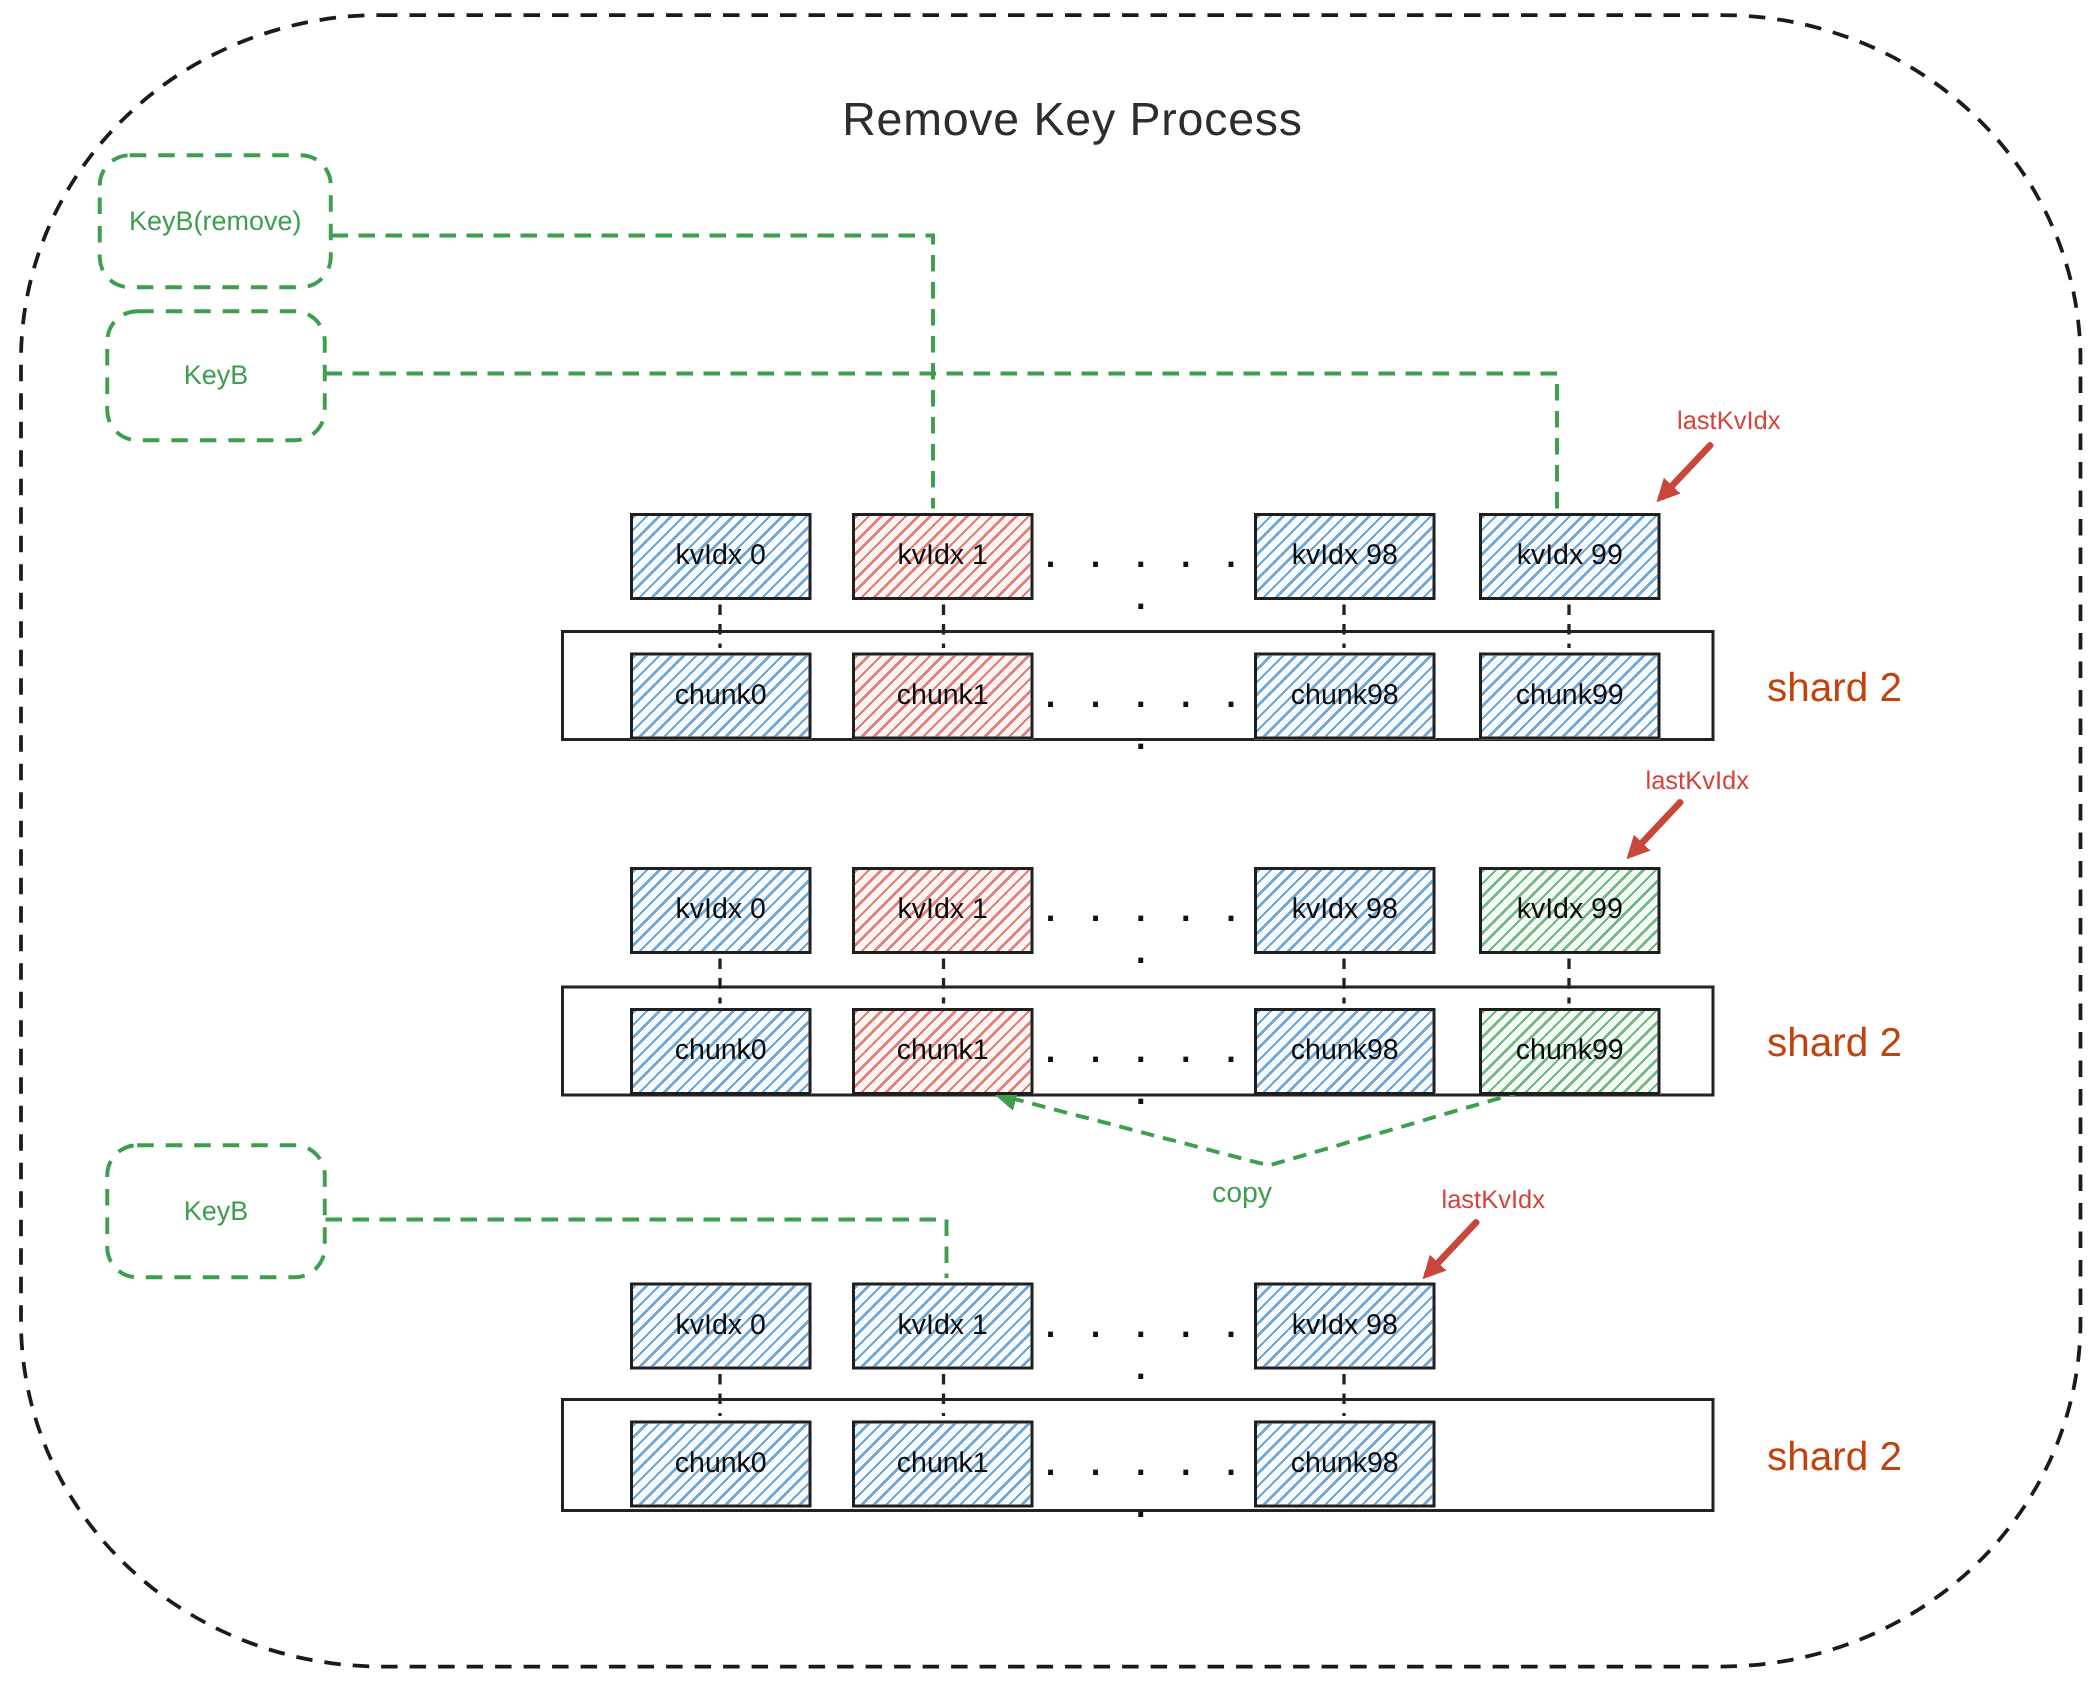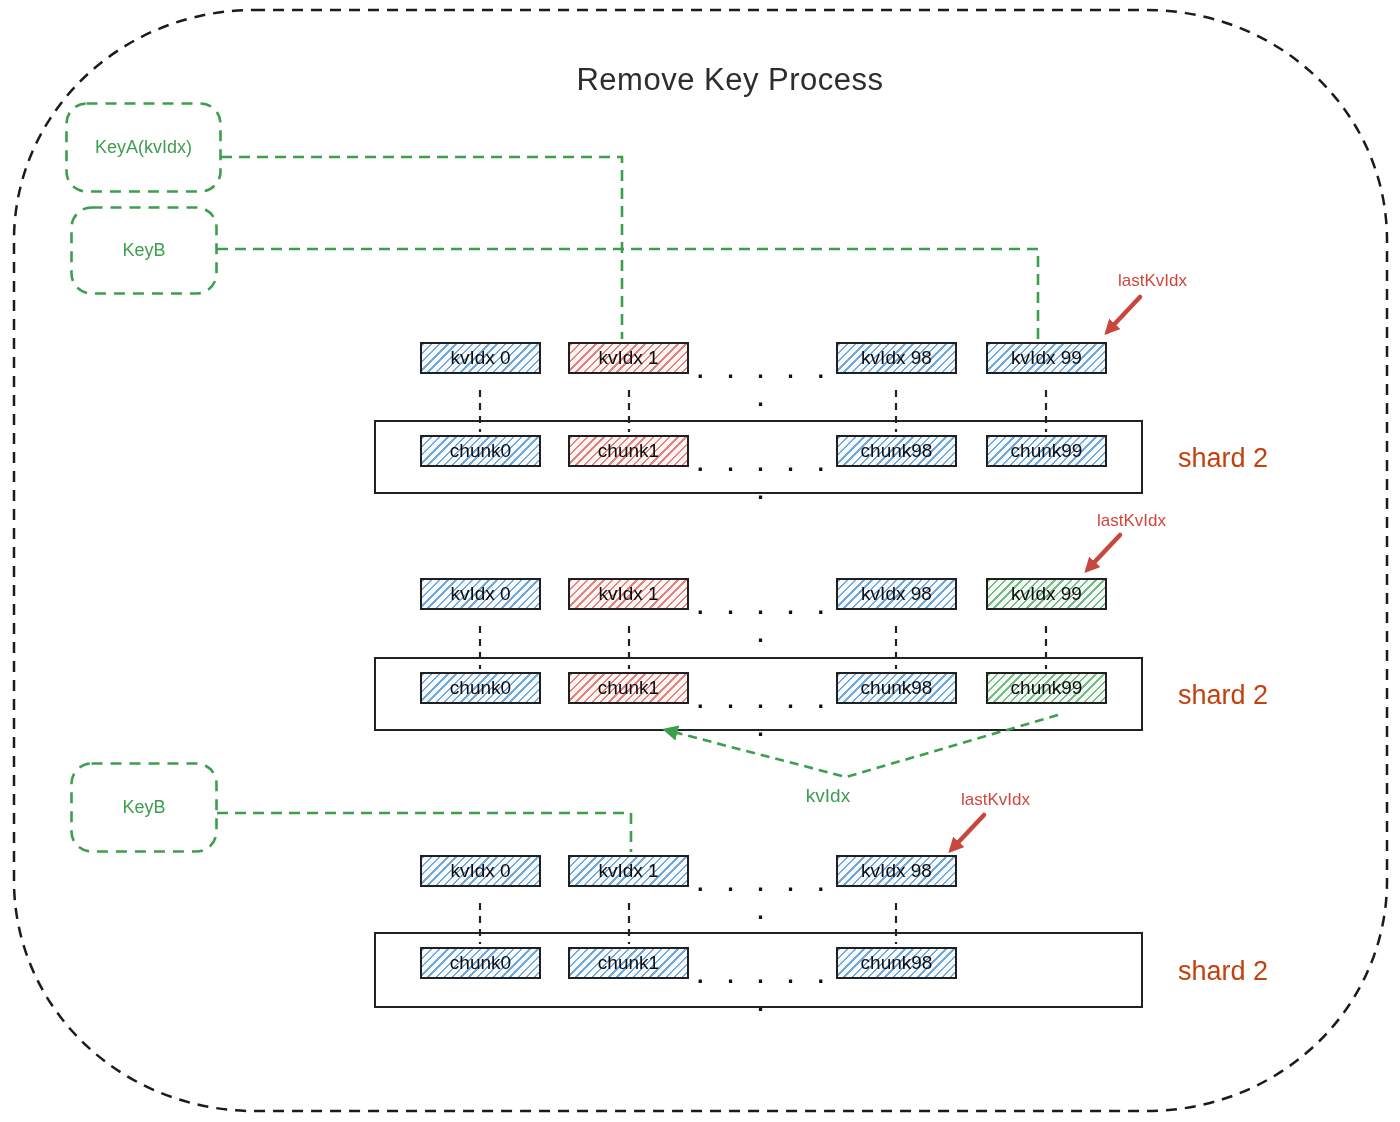--- a/index.html
+++ b/index.html
@@ -6,32 +6,32 @@
   #canvas{
     position:relative;width:1400px;height:1122px;background:#ffffff;overflow:hidden;
     font-family:"Liberation Sans", sans-serif;color:#111;
   }
   #overlay{position:absolute;left:0;top:0;width:1400px;height:1122px;z-index:2;}
   .layer-rects{position:absolute;left:0;top:0;width:100%;height:100%;z-index:1;}
   .layer-boxes{position:absolute;left:0;top:0;width:100%;height:100%;z-index:3;}
   .layer-text{position:absolute;left:0;top:0;width:100%;height:100%;z-index:4;pointer-events:none;}
 
   .title{
-    position:absolute;left:380px;top:62px;width:700px;text-align:center;
+    position:absolute;left:365px;top:62px;width:700px;text-align:center;
     font-size:31px;color:#2d2d2d;letter-spacing:0.5px;
   }
 
   .shard-rect{
     position:absolute;left:374px;width:769px;background:#ffffff;
     border:2px solid #222;box-sizing:border-box;
   }
   .shard-label{position:absolute;left:1178px;width:130px;font-size:27px;color:#c2410c;}
 
   .box{
-    position:absolute;width:121px;height:32px;border:2px solid #1f1f1f;box-sizing:border-box;
+    position:absolute;width:121px;height:58px;border:2px solid #1f1f1f;box-sizing:border-box;
     display:flex;align-items:center;justify-content:center;
     font-size:19px;color:#0b0b0b;
   }
   .hb{background-color:#f8fbff;
       background-image:repeating-linear-gradient(135deg, rgba(91,155,213,0.85) 0px, rgba(91,155,213,0.85) 1.7px, transparent 1.7px, transparent 5.8px);}
   .hr{background-color:#fdf5f4;
       background-image:repeating-linear-gradient(135deg, rgba(219,104,95,0.8) 0px, rgba(219,104,95,0.8) 1.7px, transparent 1.7px, transparent 5.8px);}
   .hg{background-color:#f4faf5;
       background-image:repeating-linear-gradient(135deg, rgba(76,166,95,0.75) 0px, rgba(76,166,95,0.75) 1.7px, transparent 1.7px, transparent 5.8px);}
 
@@ -146,35 +146,35 @@
     <div class="box hb" style="left:836px;top:855px;">kvIdx 98</div>
 
     <div class="box hb" style="left:420px;top:947px;">chunk0</div>
     <div class="box hb" style="left:568px;top:947px;">chunk1</div>
     <div class="box hb" style="left:836px;top:947px;">chunk98</div>
   </div>
 
   <div class="layer-text">
     <div class="title">Remove Key Process</div>
 
-    <div class="keylabel k1">KeyA(kvIdx)</div>
+    <div class="keylabel k1">KeyB(remove)</div>
     <div class="keylabel k2">KeyB</div>
     <div class="keylabel k3">KeyB</div>
 
     <div class="dots" style="top:357px;">. . . . . .</div>
     <div class="dots" style="top:450px;">. . . . . .</div>
     <div class="dots" style="top:593px;">. . . . . .</div>
     <div class="dots" style="top:687px;">. . . . . .</div>
     <div class="dots" style="top:870px;">. . . . . .</div>
     <div class="dots" style="top:962px;">. . . . . .</div>
 
     <div class="shard-label" style="top:443px;">shard 2</div>
     <div class="shard-label" style="top:680px;">shard 2</div>
     <div class="shard-label" style="top:956px;">shard 2</div>
 
     <div class="redlabel r1">lastKvIdx</div>
     <div class="redlabel r2">lastKvIdx</div>
     <div class="redlabel r3">lastKvIdx</div>
 
-    <div class="copylabel">kvIdx</div>
+    <div class="copylabel">copy</div>
   </div>
 
 </div>
 
 </body></html>

